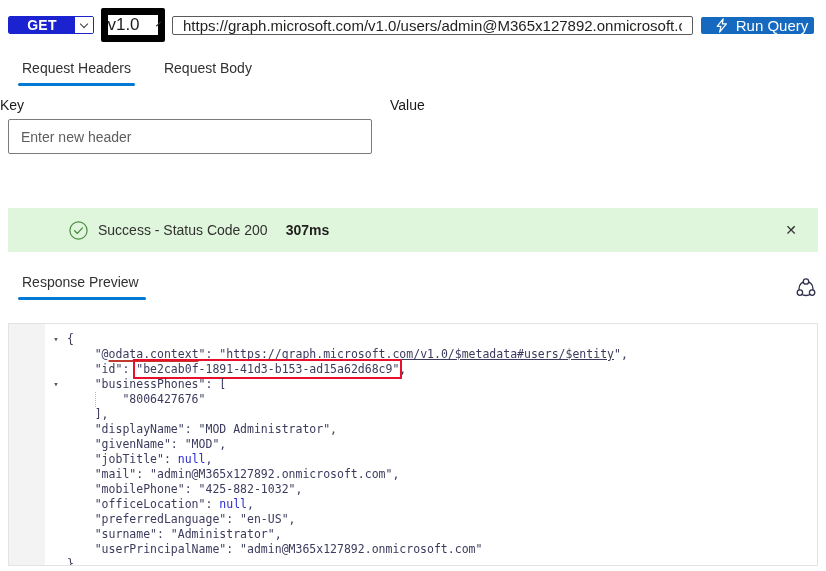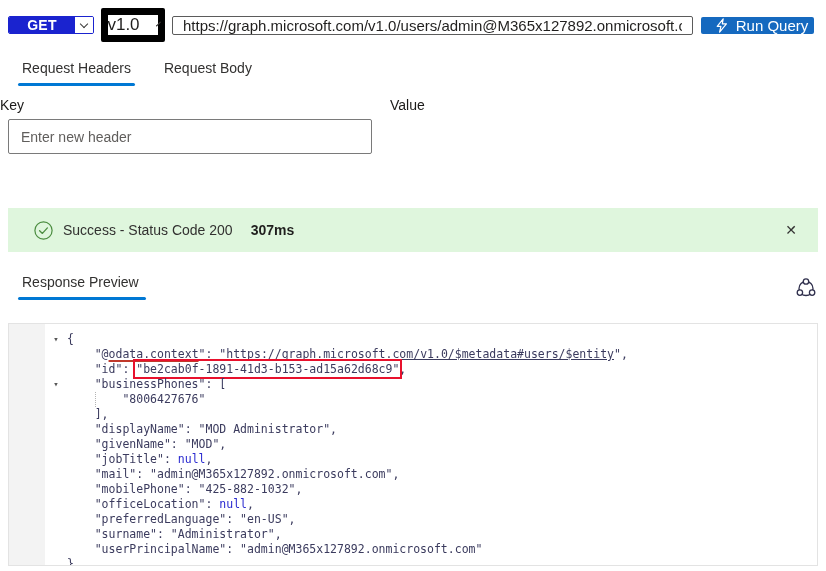--- a/index.html
+++ b/index.html
@@ -31,21 +31,21 @@
   .req-tabs { top:57px; }
   .resp-tabs { top:271px;flex-direction:column; }
 
   .col-label { position:absolute; font-size:14px; color:#1b1a19; }
   .key-input { position:absolute; top:119px; left:8px; width:364px; height:35px; border:1px solid #7a7a7a;
     border-radius:2px; padding:0 12px; font-size:14px; font-family:"Liberation Sans",sans-serif; outline:none; }
   .key-input::placeholder { color:#605e5c; }
 
   
   .banner { position:absolute; top:208px; left:8px; width:810px; height:44px; background:#dff6dd;
-    display:flex; align-items:center; padding-left:26px; }
+    display:flex; align-items:center; padding-left:61px; }
   .banner .msg { margin-left:10px; font-size:14px; color:#323130; }
   .banner .latency { margin-left:18px; font-size:14px; font-weight:700; color:#201f1e; }
   .banner .close { position:absolute; right:21px; top:50%; transform:translateY(-50%);
     background:none; border:none; font-size:14px; color:#343333; cursor:pointer;
     font-family:"DejaVu Sans",sans-serif; }
 
   .graph-icon { position:absolute; top:276px; right:9px; width:22px; height:24px; cursor:pointer; }
 
   
   .editor { position:absolute; top:323px; left:8px; width:810px; height:243px; background:#fff;

